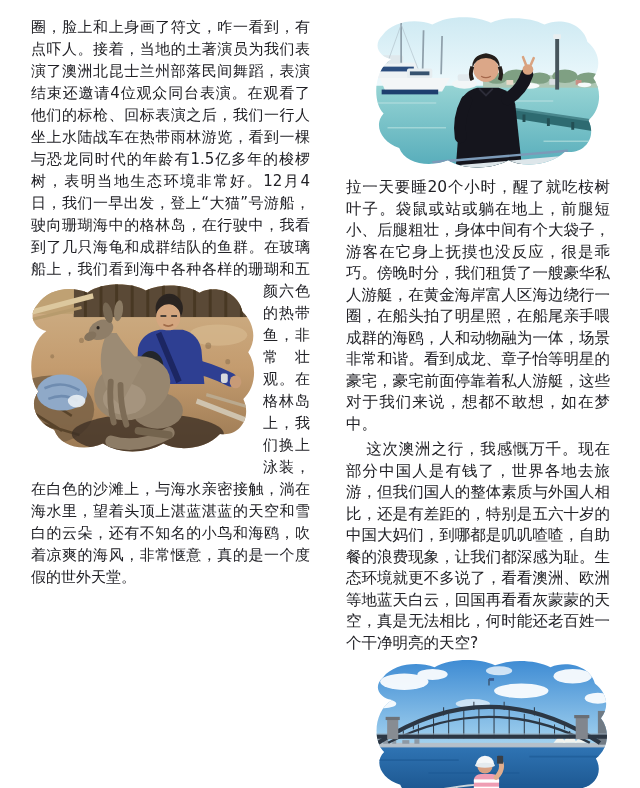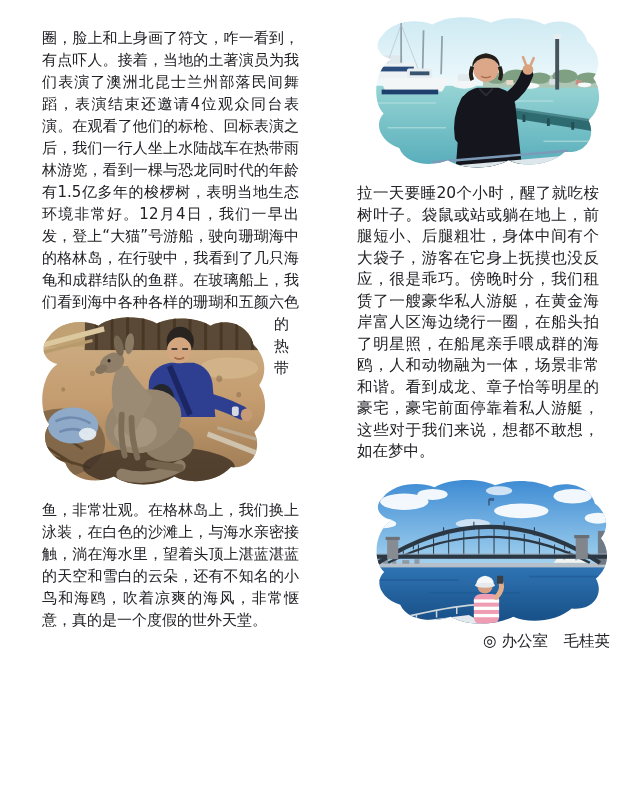--- a/index.html
+++ b/index.html
@@ -3,21 +3,21 @@
 <meta charset="utf-8">
 <style>
   html,body { margin:0; padding:0; background:#ffffff; }
   #page {
     position:relative; width:640px; height:788px; background:#ffffff;
     overflow:hidden; font-family:"DejaVu Sans", sans-serif; color:#212126;
   }
   .col { position:absolute; top:0; }
   .col-left  { left:27px;  width:287px; padding-top:12px; font-size:15px;   line-height:22px; }
   .col-right { left:342px; width:272px; font-size:15.5px; line-height:21.5px; }
-  p.para { margin:15px; text-align:justify; letter-spacing:0; word-break:normal; }
+  p.para { margin:4px; text-align:justify; letter-spacing:0; word-break:normal; }
   .indent2 { text-indent:2em; }
   .indent1 { text-indent:1.3em; }
   .float-photo {
     float:left; width:234px; height:170px;
     margin:2px 6px 14px -8px; display:block;
   }
   .float-photo svg, .photo-block svg { display:block; width:100%; height:100%; }
   .photo-block.marina { width:234px; height:153px; margin:15px 12px 9px 26px; }
   .photo-block.bridge { width:242px; height:146px; margin:4px 4px 0 26px; }
   .byline { text-align:right; padding-right:4px; margin-top:7px; font-size:15.5px; }
@@ -153,20 +153,21 @@
           <path d="M107,54 Q104,62 107,68 M135,54 Q138,62 135,68" stroke="#241e1b" stroke-width="4" fill="none"></path>
           <path d="M116,64 Q121,67 126,64" stroke="#a5684c" stroke-width="1.4" fill="none"></path>
           <path d="M114,77 L121,84 L128,77" stroke="#2c2c38" stroke-width="2" fill="none"></path>
           <path d="M58,160 L240,144 L240,160 Z" fill="#dde6ea"></path>
           <path d="M66,154 L205,142" stroke="#7c9ab8" stroke-width="2.5"></path>
         </g>
       </svg>
     </div>
 
     <p class="para">拉一天要睡20个小时，醒了就吃桉树叶子。袋鼠或站或躺在地上，前腿短小、后腿粗壮，身体中间有个大袋子，游客在它身上抚摸也没反应，很是乖巧。傍晚时分，我们租赁了一艘豪华私人游艇，在黄金海岸富人区海边绕行一圈，在船头拍了明星照，在船尾亲手喂成群的海鸥，人和动物融为一体，场景非常和谐。看到成龙、章子怡等明星的豪宅，豪宅前面停靠着私人游艇，这些对于我们来说，想都不敢想，如在梦中。</p>
+    <p class="para indent1">这次澳洲之行，我感慨万千。现在部分中国人是有钱了，世界各地去旅游，但我们国人的整体素质与外国人相比，还是有差距的，特别是五六十岁的中国大妈们，到哪都是叽叽喳喳，自助餐的浪费现象，让我们都深感为耻。生态环境就更不多说了，看看澳洲、欧洲等地蓝天白云，回国再看看灰蒙蒙的天空，真是无法相比，何时能还老百姓一个干净明亮的天空?</p>
 
     <div class="photo-block bridge">
       <svg viewBox="0 0 240 160" preserveAspectRatio="none">
         <defs>
           <clipPath id="cpC">
               <path d="M24,46 C12,44 4,32 15,21 C25,7 48,3 66,10 C82,0 110,0 126,8 C142,1 166,2 181,10 C199,2 221,10 225,28 C237,38 240,54 231,66 C241,80 238,100 226,110 C235,128 222,146 202,143 C188,157 160,160 144,152 C126,162 98,162 82,152 C62,160 38,155 32,139 C14,133 5,115 16,103 C4,91 6,57 24,46 Z"></path>
             </clipPath>
           <linearGradient id="gC1" x1="0" y1="0" x2="0" y2="1">
             <stop offset="0" stop-color="#3c8ad3"></stop>
               <stop offset="1" stop-color="#a9d6f0"></stop>

